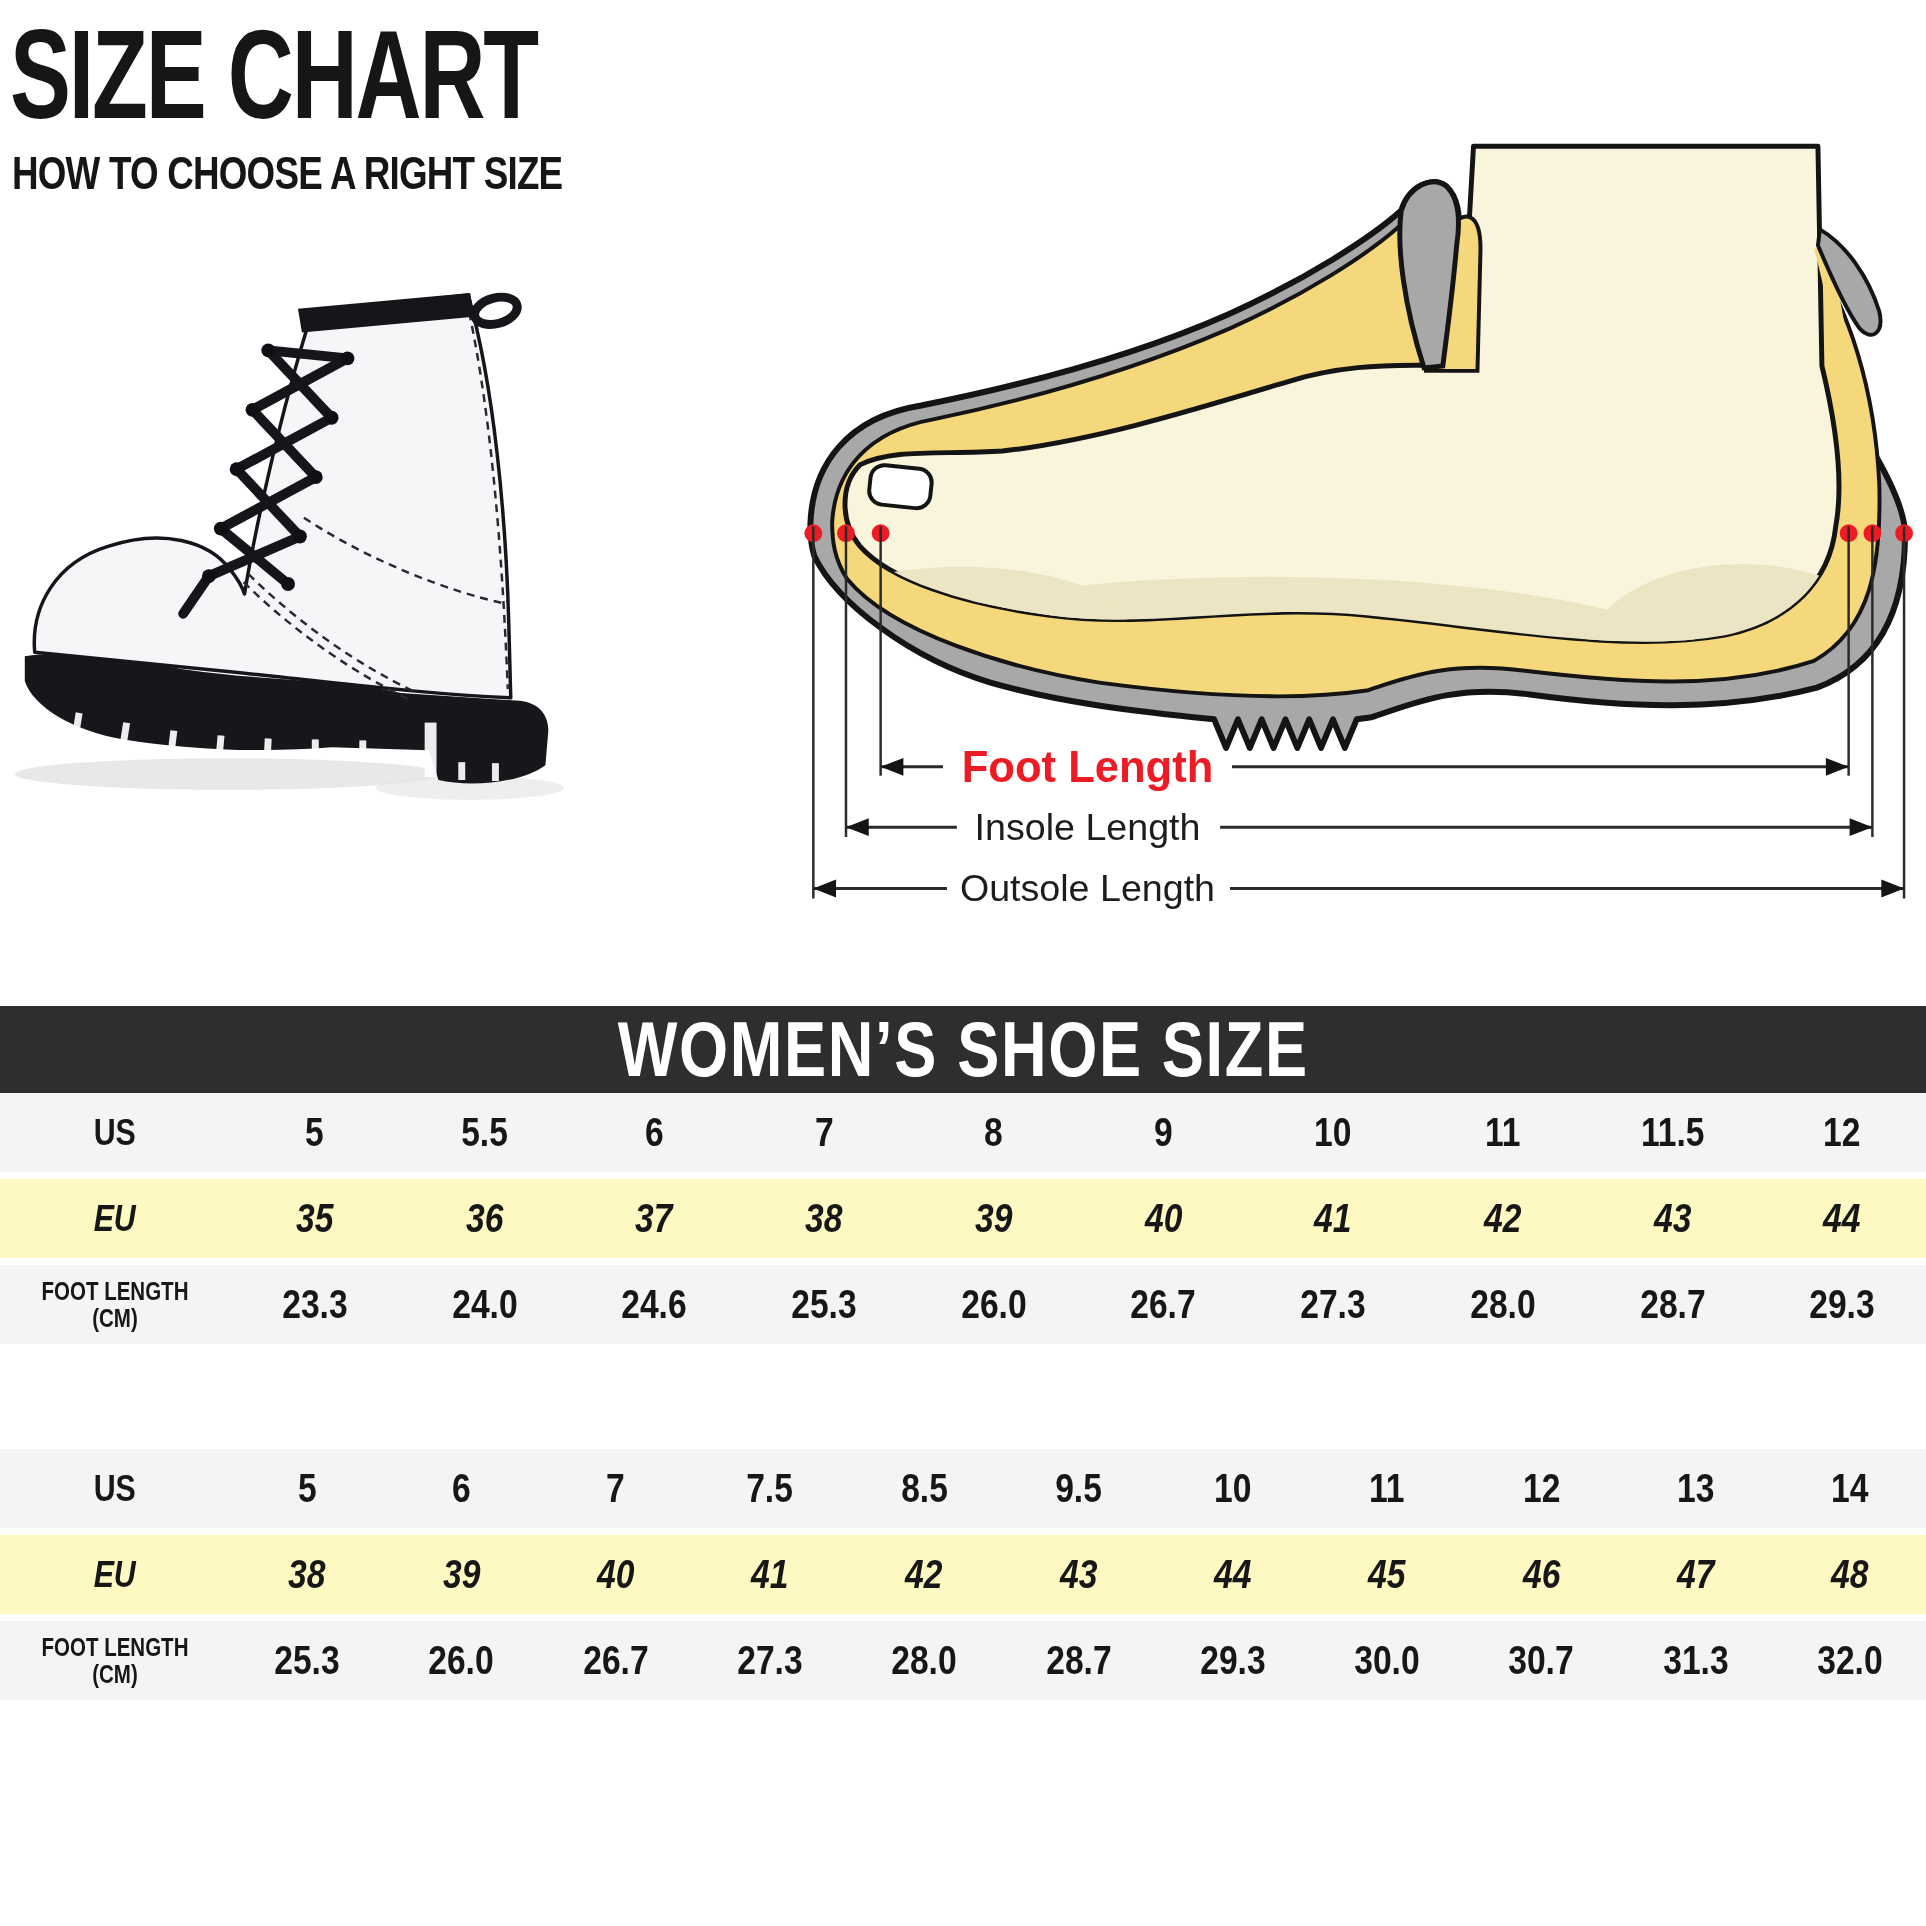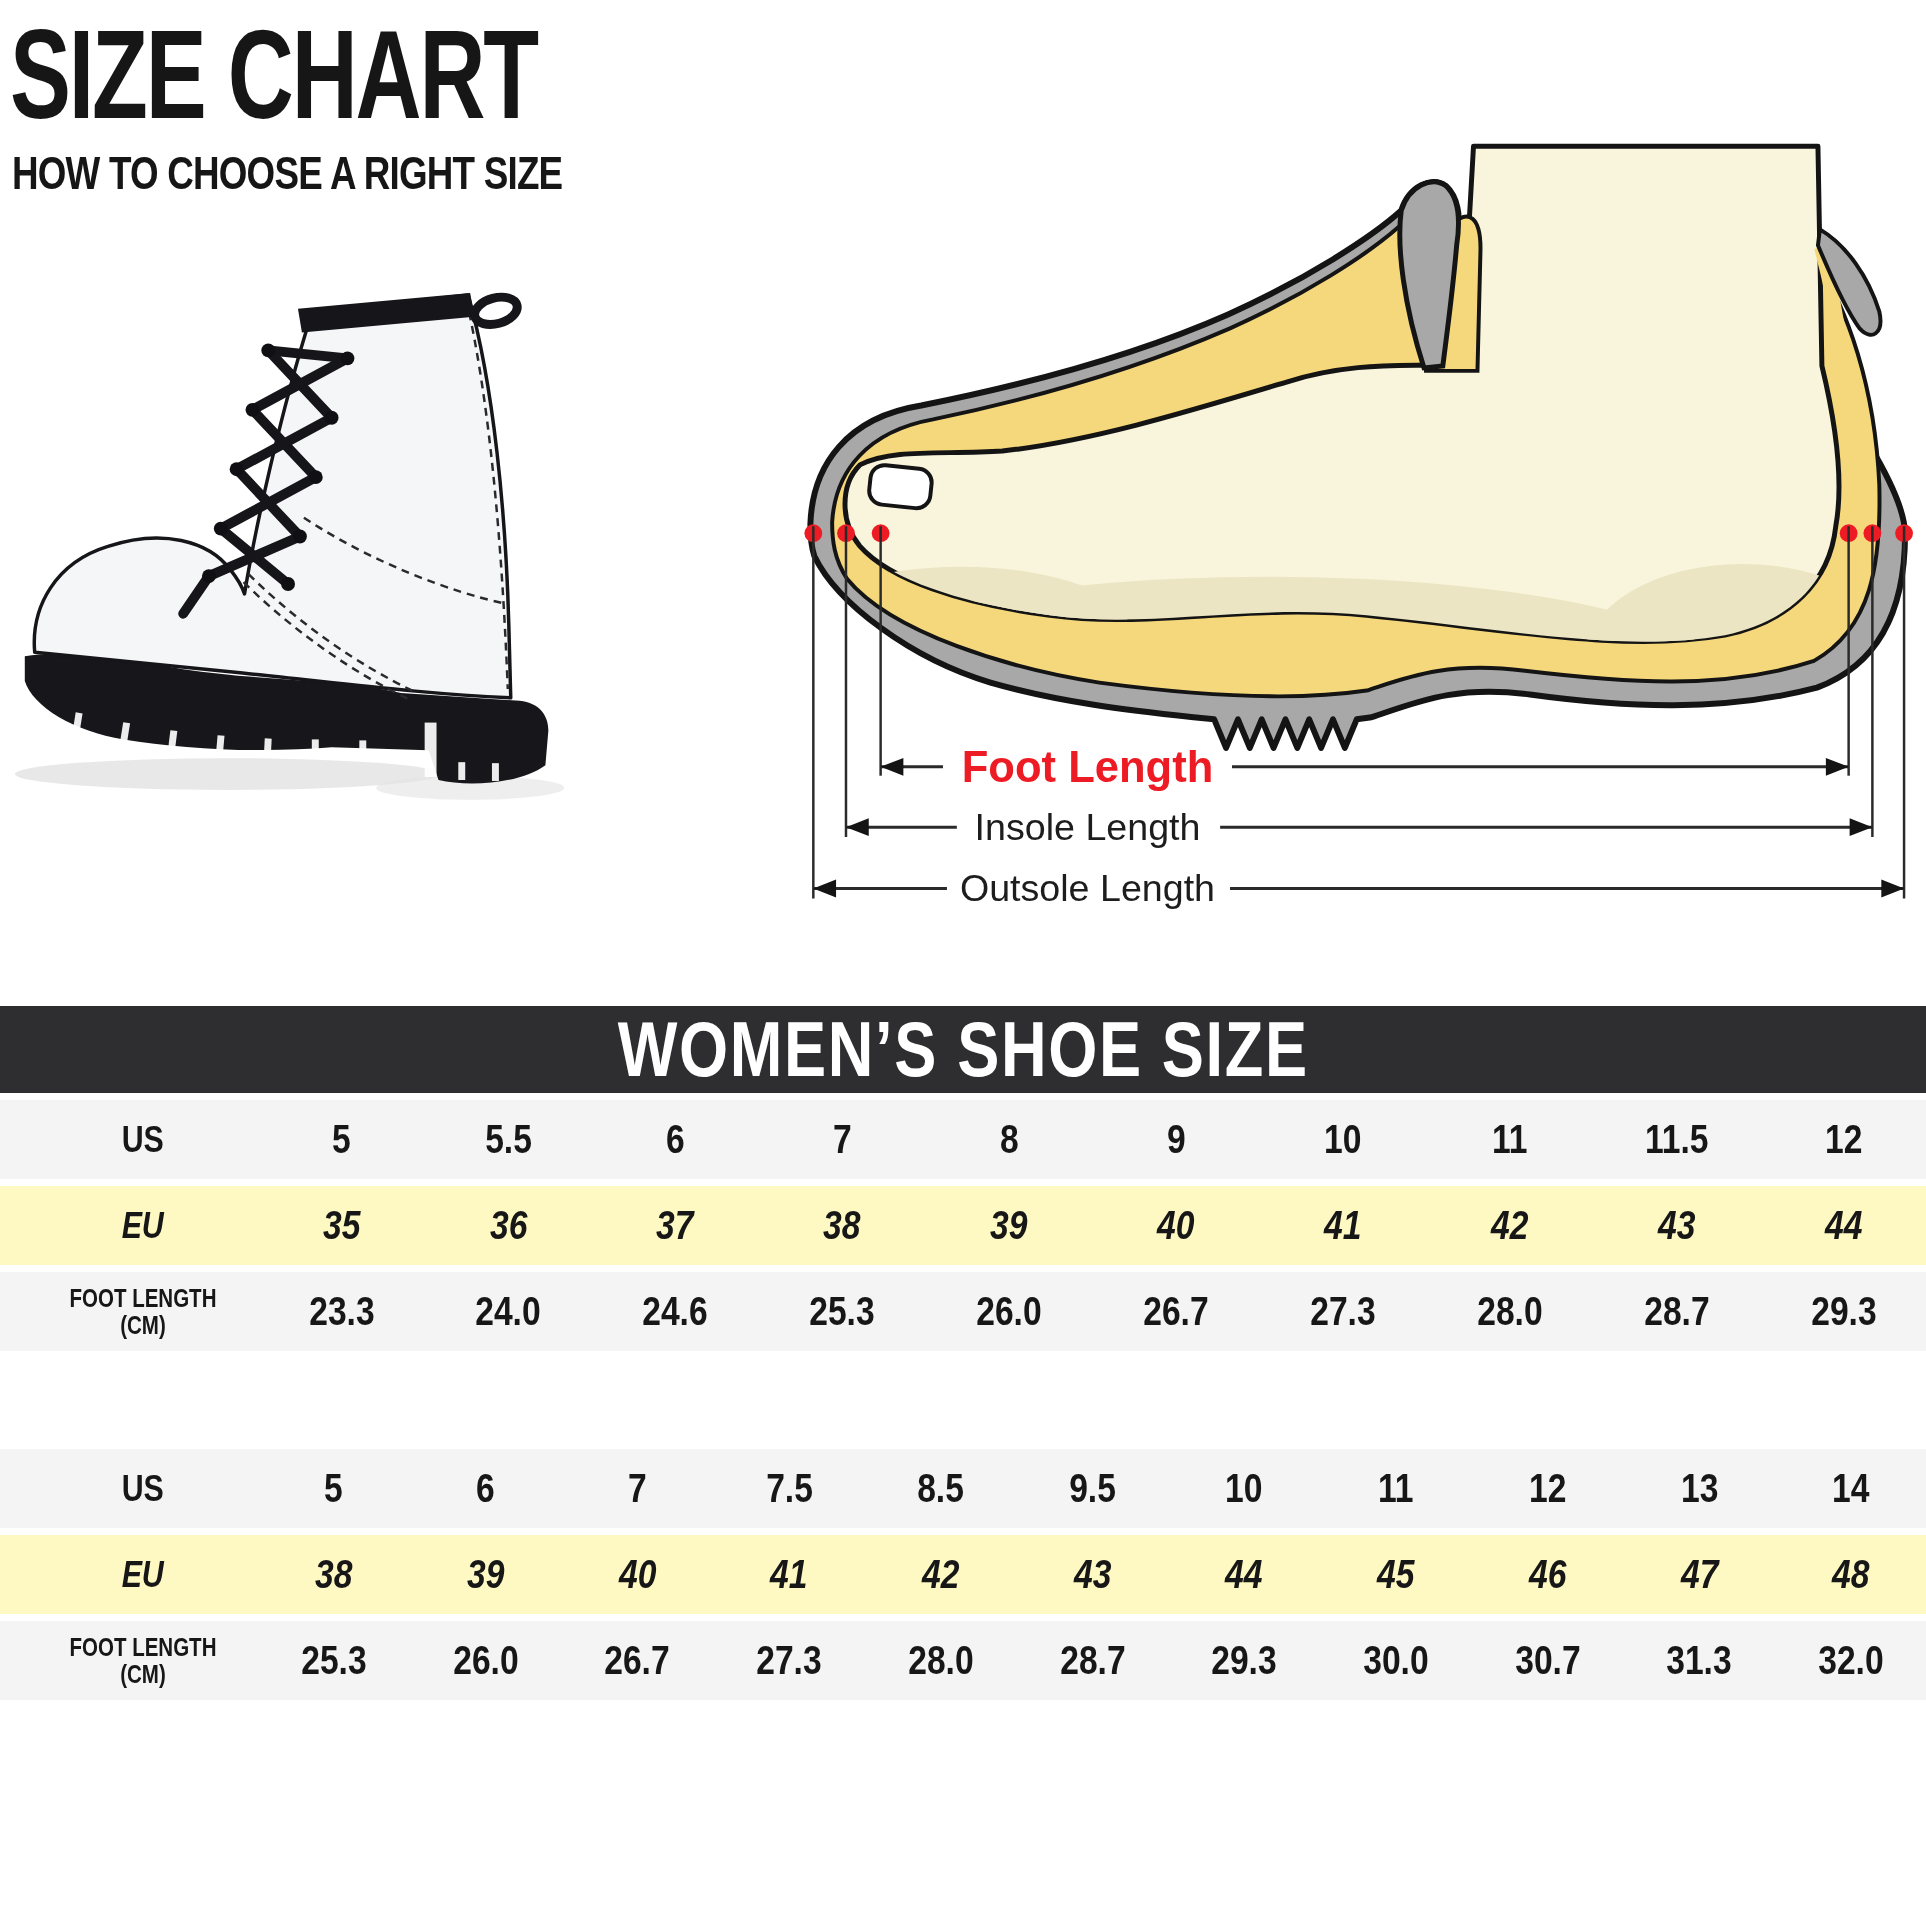--- a/index.html
+++ b/index.html
@@ -14,23 +14,23 @@
        transform:scaleX(.8);transform-origin:left top;white-space:nowrap;}
 
   
   .boot-wrap{position:absolute;left:5px;top:265px;width:579px;height:545px;}
   .diagram-wrap{position:absolute;left:634px;top:69px;width:1293px;height:871px;}
   svg{display:block;width:100%;height:100%;}
 
   
   .size-table{position:absolute;left:0;width:1927px;}
   .thead{height:87px;background:#2e2e30;color:#fff;display:flex;align-items:center;
-       justify-content:center;font-size:77px;font-weight:bold;letter-spacing:2px;margin-bottom:7px;}
+       justify-content:center;font-size:77px;font-weight:bold;letter-spacing:2px;}
   .trow{display:grid;grid-template-columns:230px repeat(var(--cols),1fr);
-       height:79px;margin-bottom:7px;background:#f4f4f4;align-items:center;padding-left:28px;}
+       height:79px;margin-bottom:7px;background:#f4f4f4;align-items:center;}
   .trow.alt{background:#fef9c3;font-style:italic;}
   .cell{text-align:center;font-weight:bold;font-size:41px;color:#171717;}
   .cell.label{font-size:37px;}
   .cell.label.small{font-size:25px;line-height:1.05;}
   .cnd{display:inline-block;transform:scaleX(.82);transform-origin:center;}
 
   
   .dim-label{font-family:"Liberation Sans",sans-serif;font-size:38px;fill:#1d1d1d;}
   .dim-label.red{font-size:44px;font-weight:bold;fill:#ed1c24;}
 </style>

